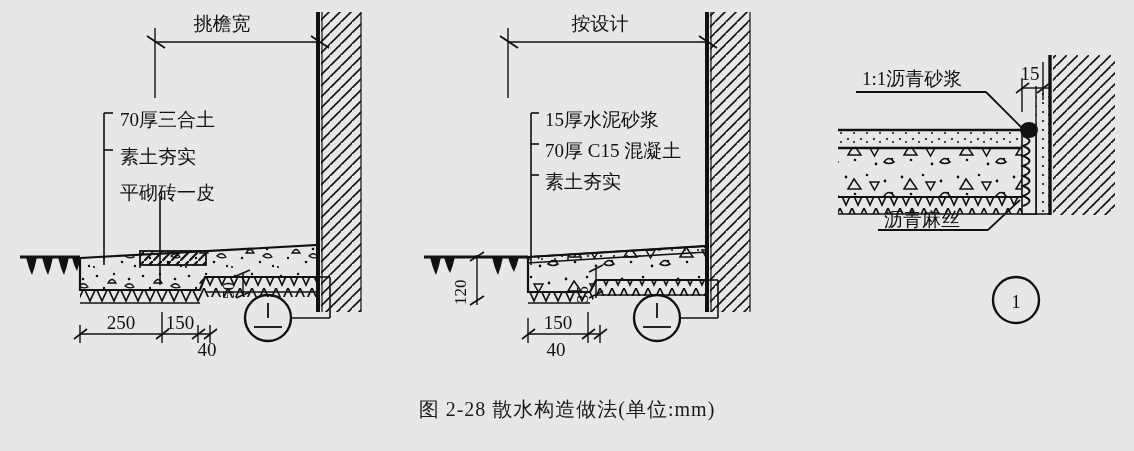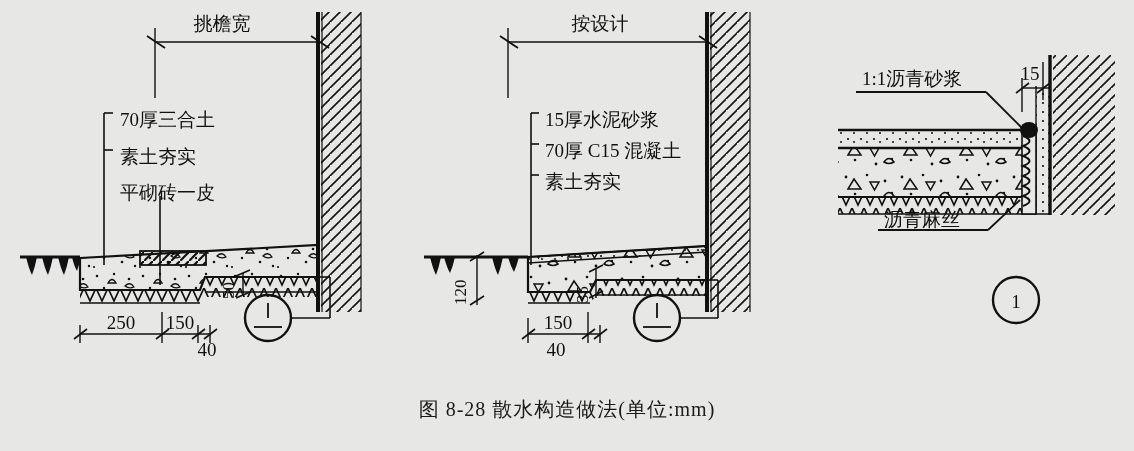--- a/index.html
+++ b/index.html
@@ -298,14 +298,14 @@
     <text class="cn" x="884" y="226">沥青麻丝</text>
 
     <g>
       <circle cx="1016" cy="300" r="23" fill="none" stroke="#111" stroke-width="2.4"></circle>
     </g>
     <text class="num" x="1016" y="308" text-anchor="middle">1</text>
   </g>
 
 </svg>
 
-<div class="cap">图 8-28  散水构造做法(单位:mm)</div>
+<div class="cap">图 2-28  散水构造做法(单位:mm)</div>
 </div>
 
 </body></html>

